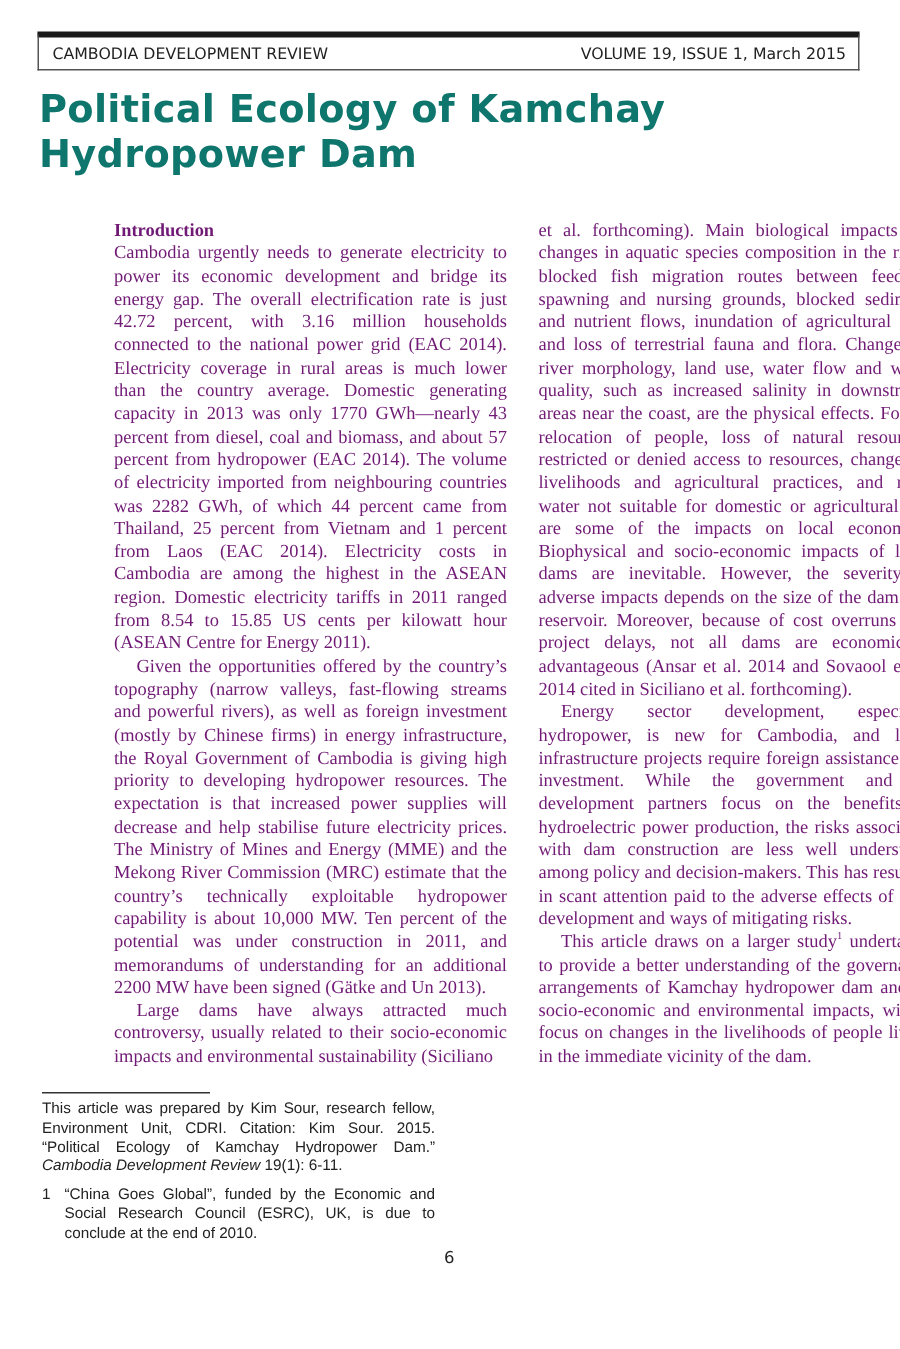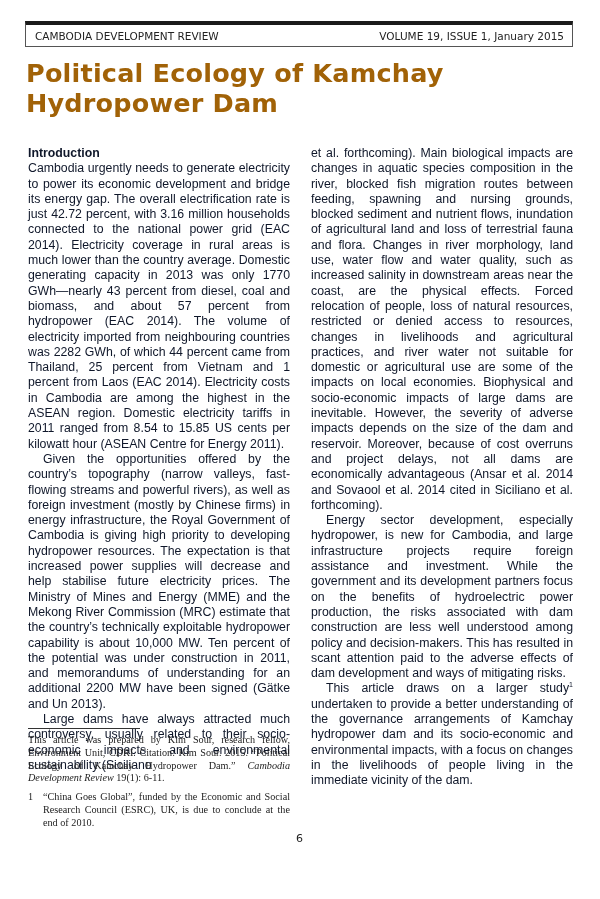--- a/index.html
+++ b/index.html
@@ -6,55 +6,56 @@
   body { width: 600px; height: 899px; position: relative; overflow: hidden; color: #1a1a1a; }
   .header-bar {
     position: absolute; left: 25px; top: 21px; width: 548px; height: 26px;
     border-top: 4px solid #1a1a1a; border-left: 1px solid #555; border-right: 1px solid #555; border-bottom: 1px solid #555;
     box-sizing: border-box; display: flex; justify-content: space-between; align-items: center;
     padding: 0 8px 0 9px;
     font-family: "DejaVu Sans", sans-serif; font-size: 10.5px; color: #222;
   }
   .title {
     position: absolute; left: 26px; top: 58px; width: 560px; margin: 0;
-    font-family: "DejaVu Sans", sans-serif; font-weight: bold; font-size: 25.5px; line-height: 30px; color: #a16207;
+    font-family: "DejaVu Sans", sans-serif; font-weight: bold; font-size: 25.5px; line-height: 30px; color: #0f766e;
     letter-spacing: 0.2px;
   }
   .col {
     position: absolute; top: 146px; width: 262px;
-    font-family: Liberation Sans, sans-serif; font-size: 12.3px; line-height: 15.3px; color: #0f172a;
+    font-family: Liberation Serif, serif; font-size: 12.3px; line-height: 15.3px; color: #701a75;
     text-align: justify;
+    margin-left: 48px;
   }
   .col.left { left: 28px; }
   .col.right { left: 311px; }
   .col p { margin: 0; }
   .col p.indent { text-indent: 15px; }
   .col h2 { margin: 0; font-size: 12.3px; line-height: 15.3px; font-weight: bold; }
   .col h2.case { margin-top: 15px; }
   sup { font-size: 7px; line-height: 0; vertical-align: super; }
   .fn-rule { position: absolute; left: 28px; top: 728px; width: 112px; border-top: 1px solid #333; }
   .footnotes {
     position: absolute; left: 28px; top: 734px; width: 262px;
-    font-family: Liberation Serif, serif; font-size: 10.2px; line-height: 12.8px; color: #222; text-align: justify;
+    font-family: Liberation Sans, sans-serif; font-size: 10.2px; line-height: 12.8px; color: #222; text-align: justify;
   }
   .footnotes p { margin: 0; }
   .fn-item { display: flex; margin-top: 6px; }
   .fn-num { width: 15px; flex: none; }
   .fn-text { flex: 1; }
   .page-num {
     position: absolute; left: 296px; top: 832px;
     font-family: "DejaVu Sans", sans-serif; font-size: 11px; color: #222;
   }
 </style>
 </head>
 <body>
 
 <div class="header-bar">
   <span>CAMBODIA DEVELOPMENT REVIEW</span>
-  <span>VOLUME 19, ISSUE 1, January 2015</span>
+  <span>VOLUME 19, ISSUE 1, March 2015</span>
 </div>
 
 <h1 class="title">Political Ecology of Kamchay Hydropower Dam</h1>
 
 <div class="col left">
   <h2>Introduction</h2>
   <p>Cambodia urgently needs to generate electricity to power its economic development and bridge its energy gap. The overall electrification rate is just 42.72 percent, with 3.16 million households connected to the national power grid (EAC 2014). Electricity coverage in rural areas is much lower than the country average. Domestic generating capacity in 2013 was only 1770 GWh—nearly 43 percent from diesel, coal and biomass, and about 57 percent from hydropower (EAC 2014). The volume of electricity imported from neighbouring countries was 2282 GWh, of which 44 percent came from Thailand, 25 percent from Vietnam and 1 percent from Laos (EAC 2014). Electricity costs in Cambodia are among the highest in the ASEAN region. Domestic electricity tariffs in 2011 ranged from 8.54 to 15.85 US cents per kilowatt hour (ASEAN Centre for Energy 2011).</p>
   <p class="indent">Given the opportunities offered by the country’s topography (narrow valleys, fast-flowing streams and powerful rivers), as well as foreign investment (mostly by Chinese firms) in energy infrastructure, the Royal Government of Cambodia is giving high priority to developing hydropower resources. The expectation is that increased power supplies will decrease and help stabilise future electricity prices. The Ministry of Mines and Energy (MME) and the Mekong River Commission (MRC) estimate that the country’s technically exploitable hydropower capability is about 10,000 MW. Ten percent of the potential was under construction in 2011, and memorandums of understanding for an additional 2200 MW have been signed (Gätke and Un 2013).</p>
   <p class="indent"><span>Large dams have always attracted much controversy, usually related to their socio-economic impacts and environmental sustainability (Siciliano</span></p>
 </div>

